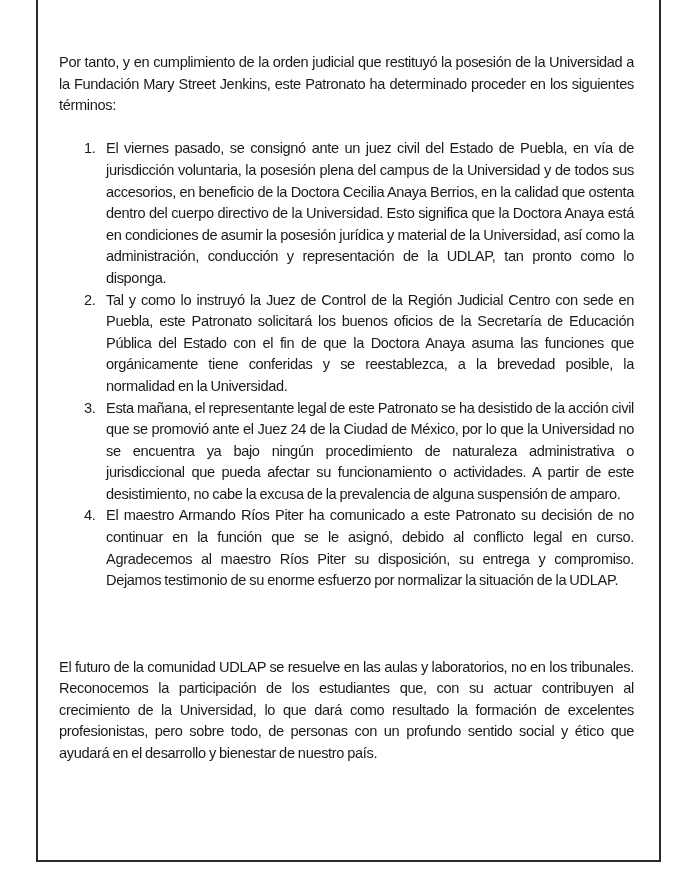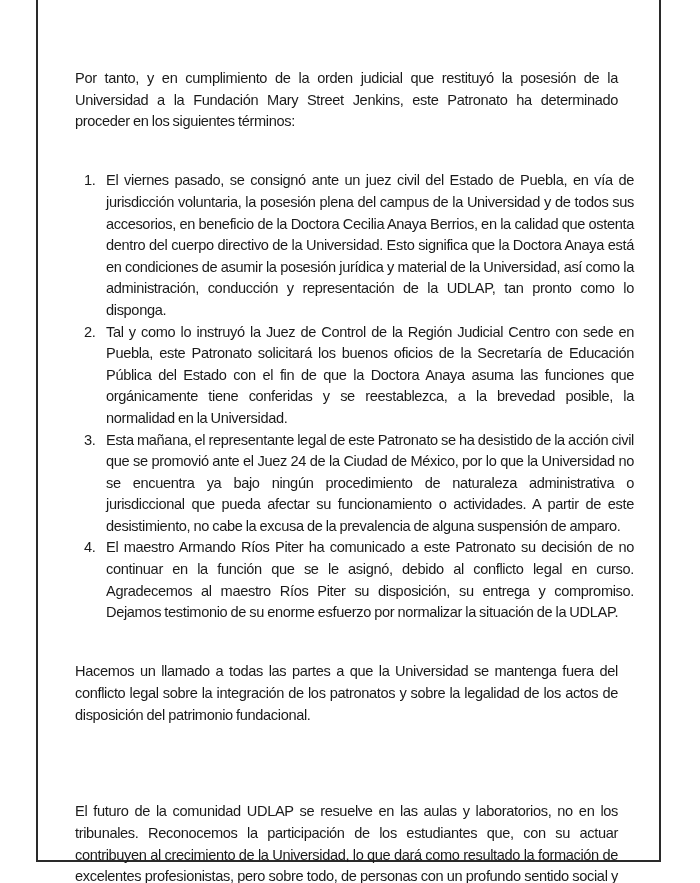--- a/index.html
+++ b/index.html
@@ -29,21 +29,21 @@
       position: absolute;
       left: 59px;
       top: 52px;
       width: 575px;
       font-size: 14.6px;
       line-height: 21.6px;
       letter-spacing: -0.35px;
       word-spacing: -0.5px;
     }
     p {
-      margin: 16px;
+      margin: 0;
       text-align: justify;
     }
     .para-gap {
       height: 21.6px;
     }
     ol {
       margin: 0;
       padding: 0;
       list-style: none;
     }
@@ -82,21 +82,20 @@
       <span>Esta mañana, el representante legal de este Patronato se ha desistido de la acción civil que se promovió ante el Juez 24 de la Ciudad de México, por lo que la Universidad no se encuentra ya bajo ningún procedimiento de naturaleza administrativa o jurisdiccional que pueda afectar su funcionamiento o actividades. A partir de este desistimiento, no cabe la excusa de la prevalencia de alguna suspensión de amparo.</span>
     </li>
     <li>
       <span class="num">4.</span>
       <span>El maestro Armando Ríos Piter ha comunicado a este Patronato su decisión de no continuar en la función que se le asignó, debido al conflicto legal en curso. Agradecemos al maestro Ríos Piter su disposición, su entrega y compromiso. Dejamos testimonio de su enorme esfuerzo por normalizar la situación de la UDLAP.</span>
     </li>
   </ol>
 
   <div class="para-gap"></div>
 
-  <p>Hacemos un llamado a todas las partes a que la Universidad se mantenga fuera del conflicto legal sobre la integración de los patronatos y sobre la legalidad de los actos de disposición del patrimonio fundacional.</p>
 
   <div class="para-gap"></div>
 
 
   <div class="para-gap"></div>
 
   <p>El futuro de la comunidad UDLAP se resuelve en las aulas y laboratorios, no en los tribunales. Reconocemos la participación de los estudiantes que, con su actuar contribuyen al crecimiento de la Universidad, lo que dará como resultado la formación de excelentes profesionistas, pero sobre todo, de personas con un profundo sentido social y ético que ayudará en el desarrollo y bienestar de nuestro país.</p>
 </div>
 
 </body></html>

